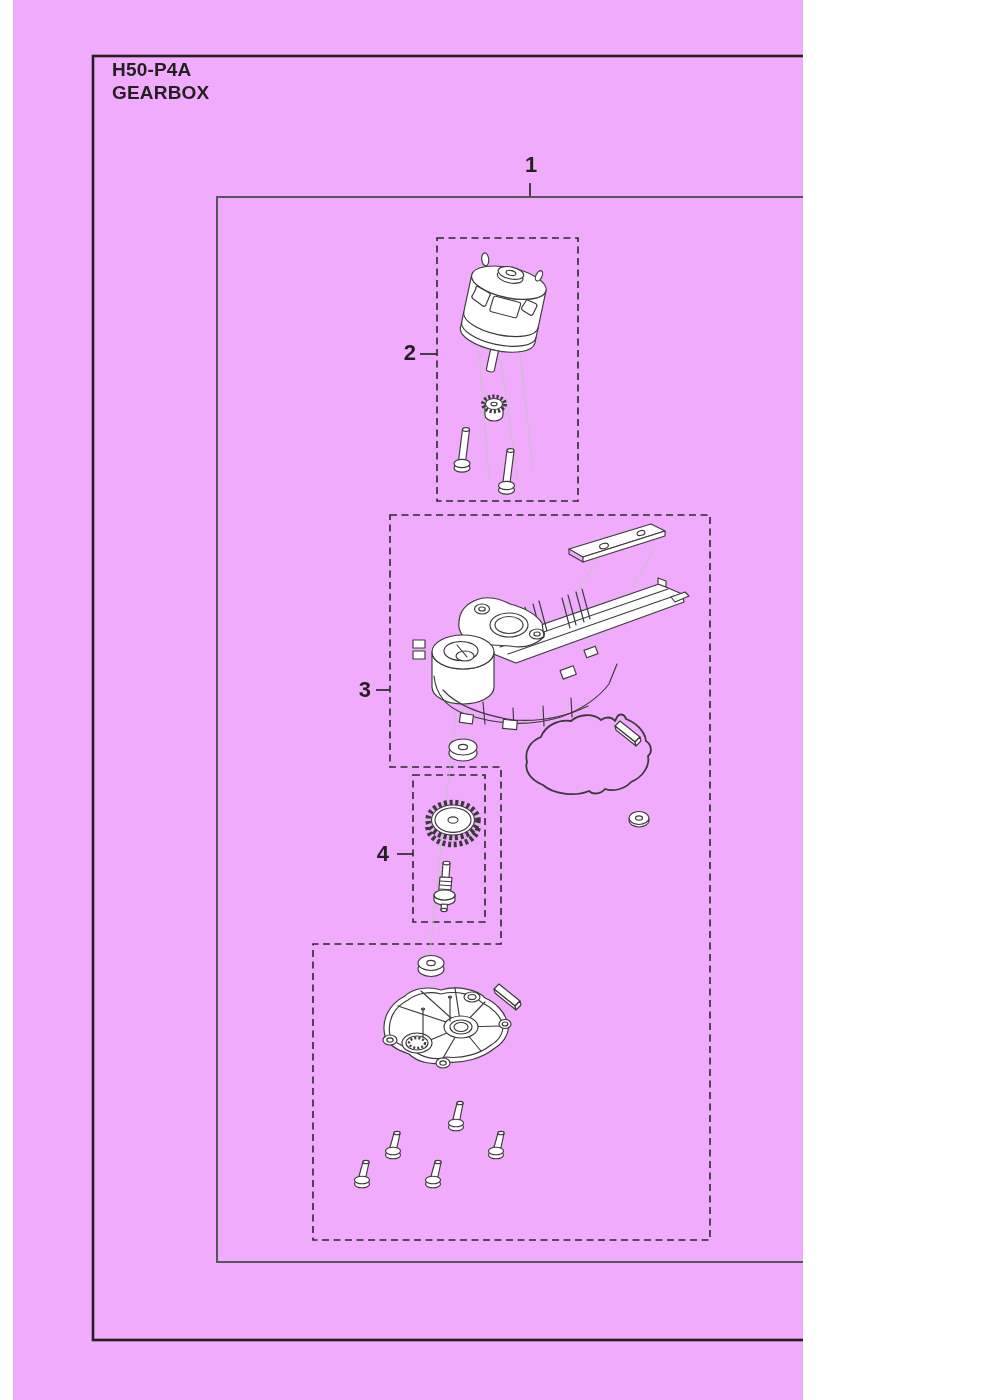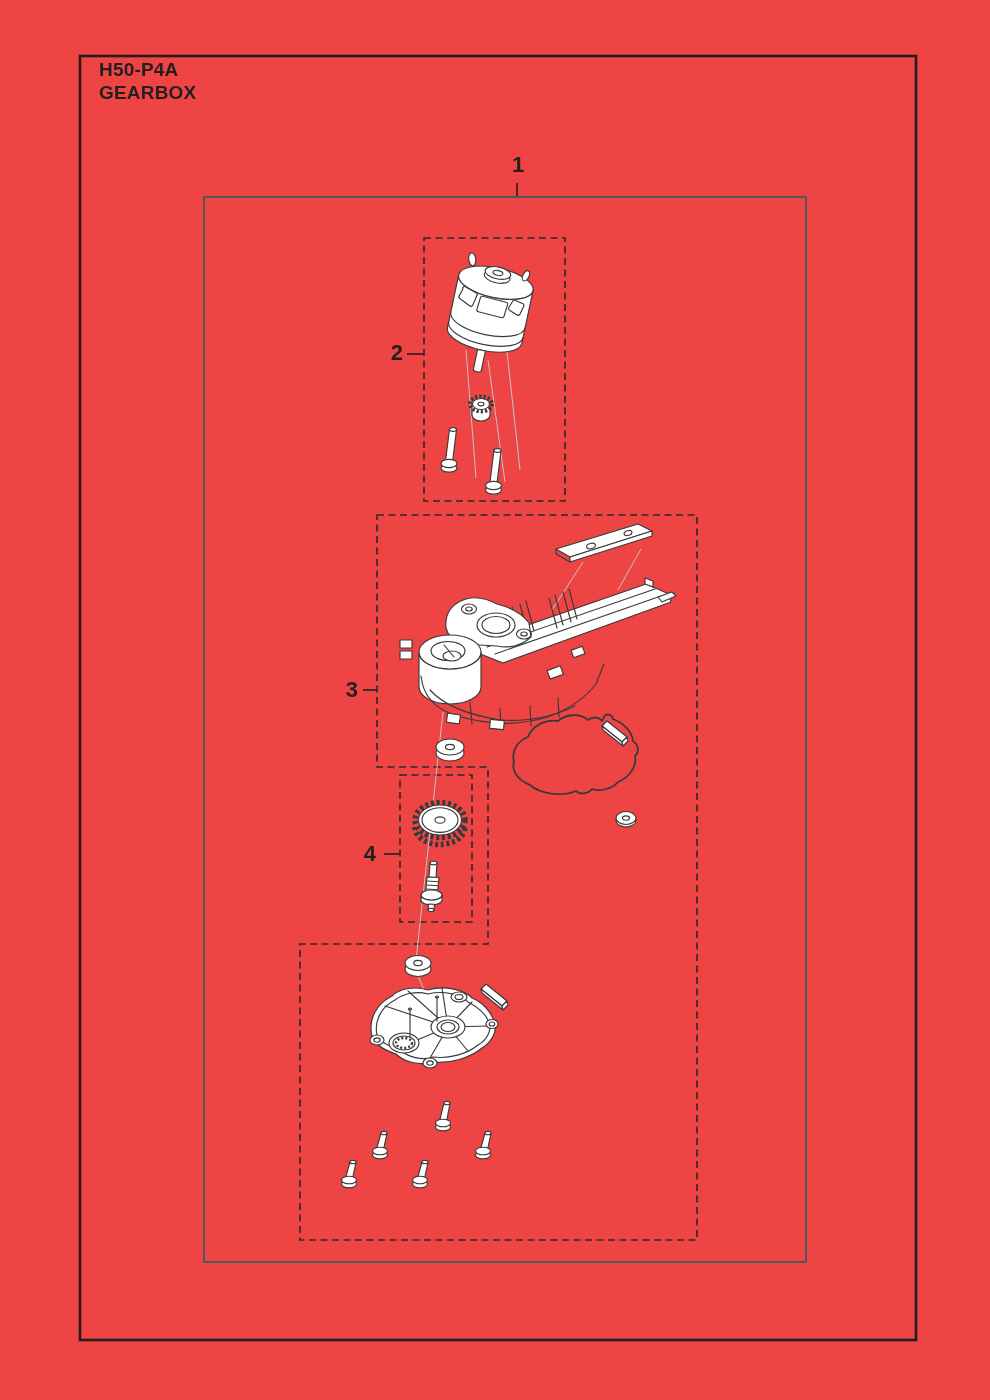--- a/index.html
+++ b/index.html
@@ -1,17 +1,17 @@
 <!DOCTYPE html>
 <html><head>
 <meta charset="utf-8">
 <style>
   html,body{margin:0;padding:0;background:#ffffff;}
-  .page{position:relative;width:990px;height:1400px;background:#ef4444;
-        font-family:"Liberation Sans",sans-serif;color:#231f20;overflow:hidden;}
+  .page{position:relative;width:790px;height:1400px;background:#f0abfc;
+        font-family:"Liberation Sans",sans-serif;color:#231f20;overflow:hidden;margin-left:13px;}
   .diagram-svg{position:absolute;left:0;top:0;width:990px;height:1400px;}
   .title-block{position:absolute;left:99px;top:58px;font-size:19px;font-weight:bold;
                line-height:23px;letter-spacing:.2px;}
   .callout{position:absolute;width:26px;font-size:22px;font-weight:bold;color:#231f20;}
   #c1{left:505px;top:152px;text-align:center;}
   #c2{left:377px;top:340px;text-align:right;}
   #c3{left:332px;top:677px;text-align:right;}
   #c4{left:350px;top:841px;text-align:right;}
   
   .ln  {fill:none;stroke:#3a3a3a;stroke-width:1.15;stroke-linecap:round;stroke-linejoin:round;}

